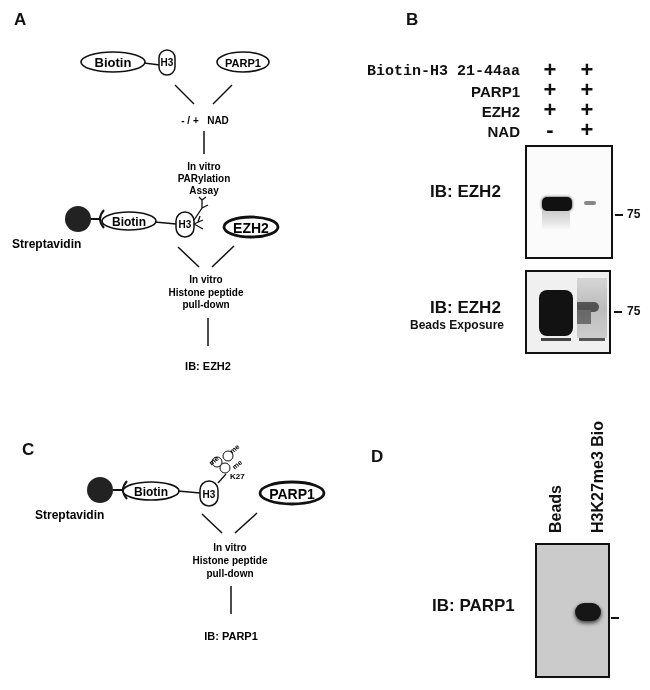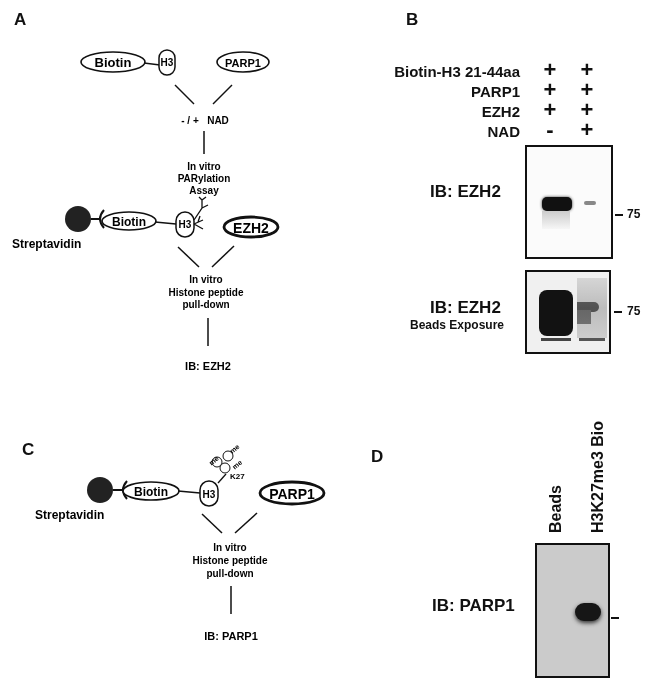--- a/index.html
+++ b/index.html
@@ -59,21 +59,21 @@
   <text x="206" y="283" text-anchor="middle" font-size="10">In vitro</text>
   <text x="206" y="296" text-anchor="middle" font-size="10">Histone peptide</text>
   <text x="206" y="308" text-anchor="middle" font-size="10">pull-down</text>
   <line x1="208" y1="318" x2="208" y2="346" stroke="#111" stroke-width="1.5"></line>
   <text x="208" y="370" text-anchor="middle" font-size="11">IB: EZH2</text>
 </svg>
 
 <div class="abs panel-label" style="left:406px;top:10px;">B</div>
 
 <div class="abs" style="left:360px;top:62px;width:160px;">
-  <div class="t r" style="font-size:15px;line-height:20px;">Biotin-H3 21-44aa</div>
+  <div class="t r" style="font-size:15px;line-height:20px;font-family:Liberation Mono, monospace;">Biotin-H3 21-44aa</div>
   <div class="t r" style="font-size:15px;line-height:20px;">PARP1</div>
   <div class="t r" style="font-size:15px;line-height:20px;">EZH2</div>
   <div class="t r" style="font-size:15px;line-height:20px;">NAD</div>
 </div>
 <div class="abs" style="left:540px;top:60px;width:20px;">
   <div class="t c" style="font-size:22px;line-height:20px;">+</div>
   <div class="t c" style="font-size:22px;line-height:20px;">+</div>
   <div class="t c" style="font-size:22px;line-height:20px;">+</div>
   <div class="t c" style="font-size:22px;line-height:20px;">-</div>
 </div>

